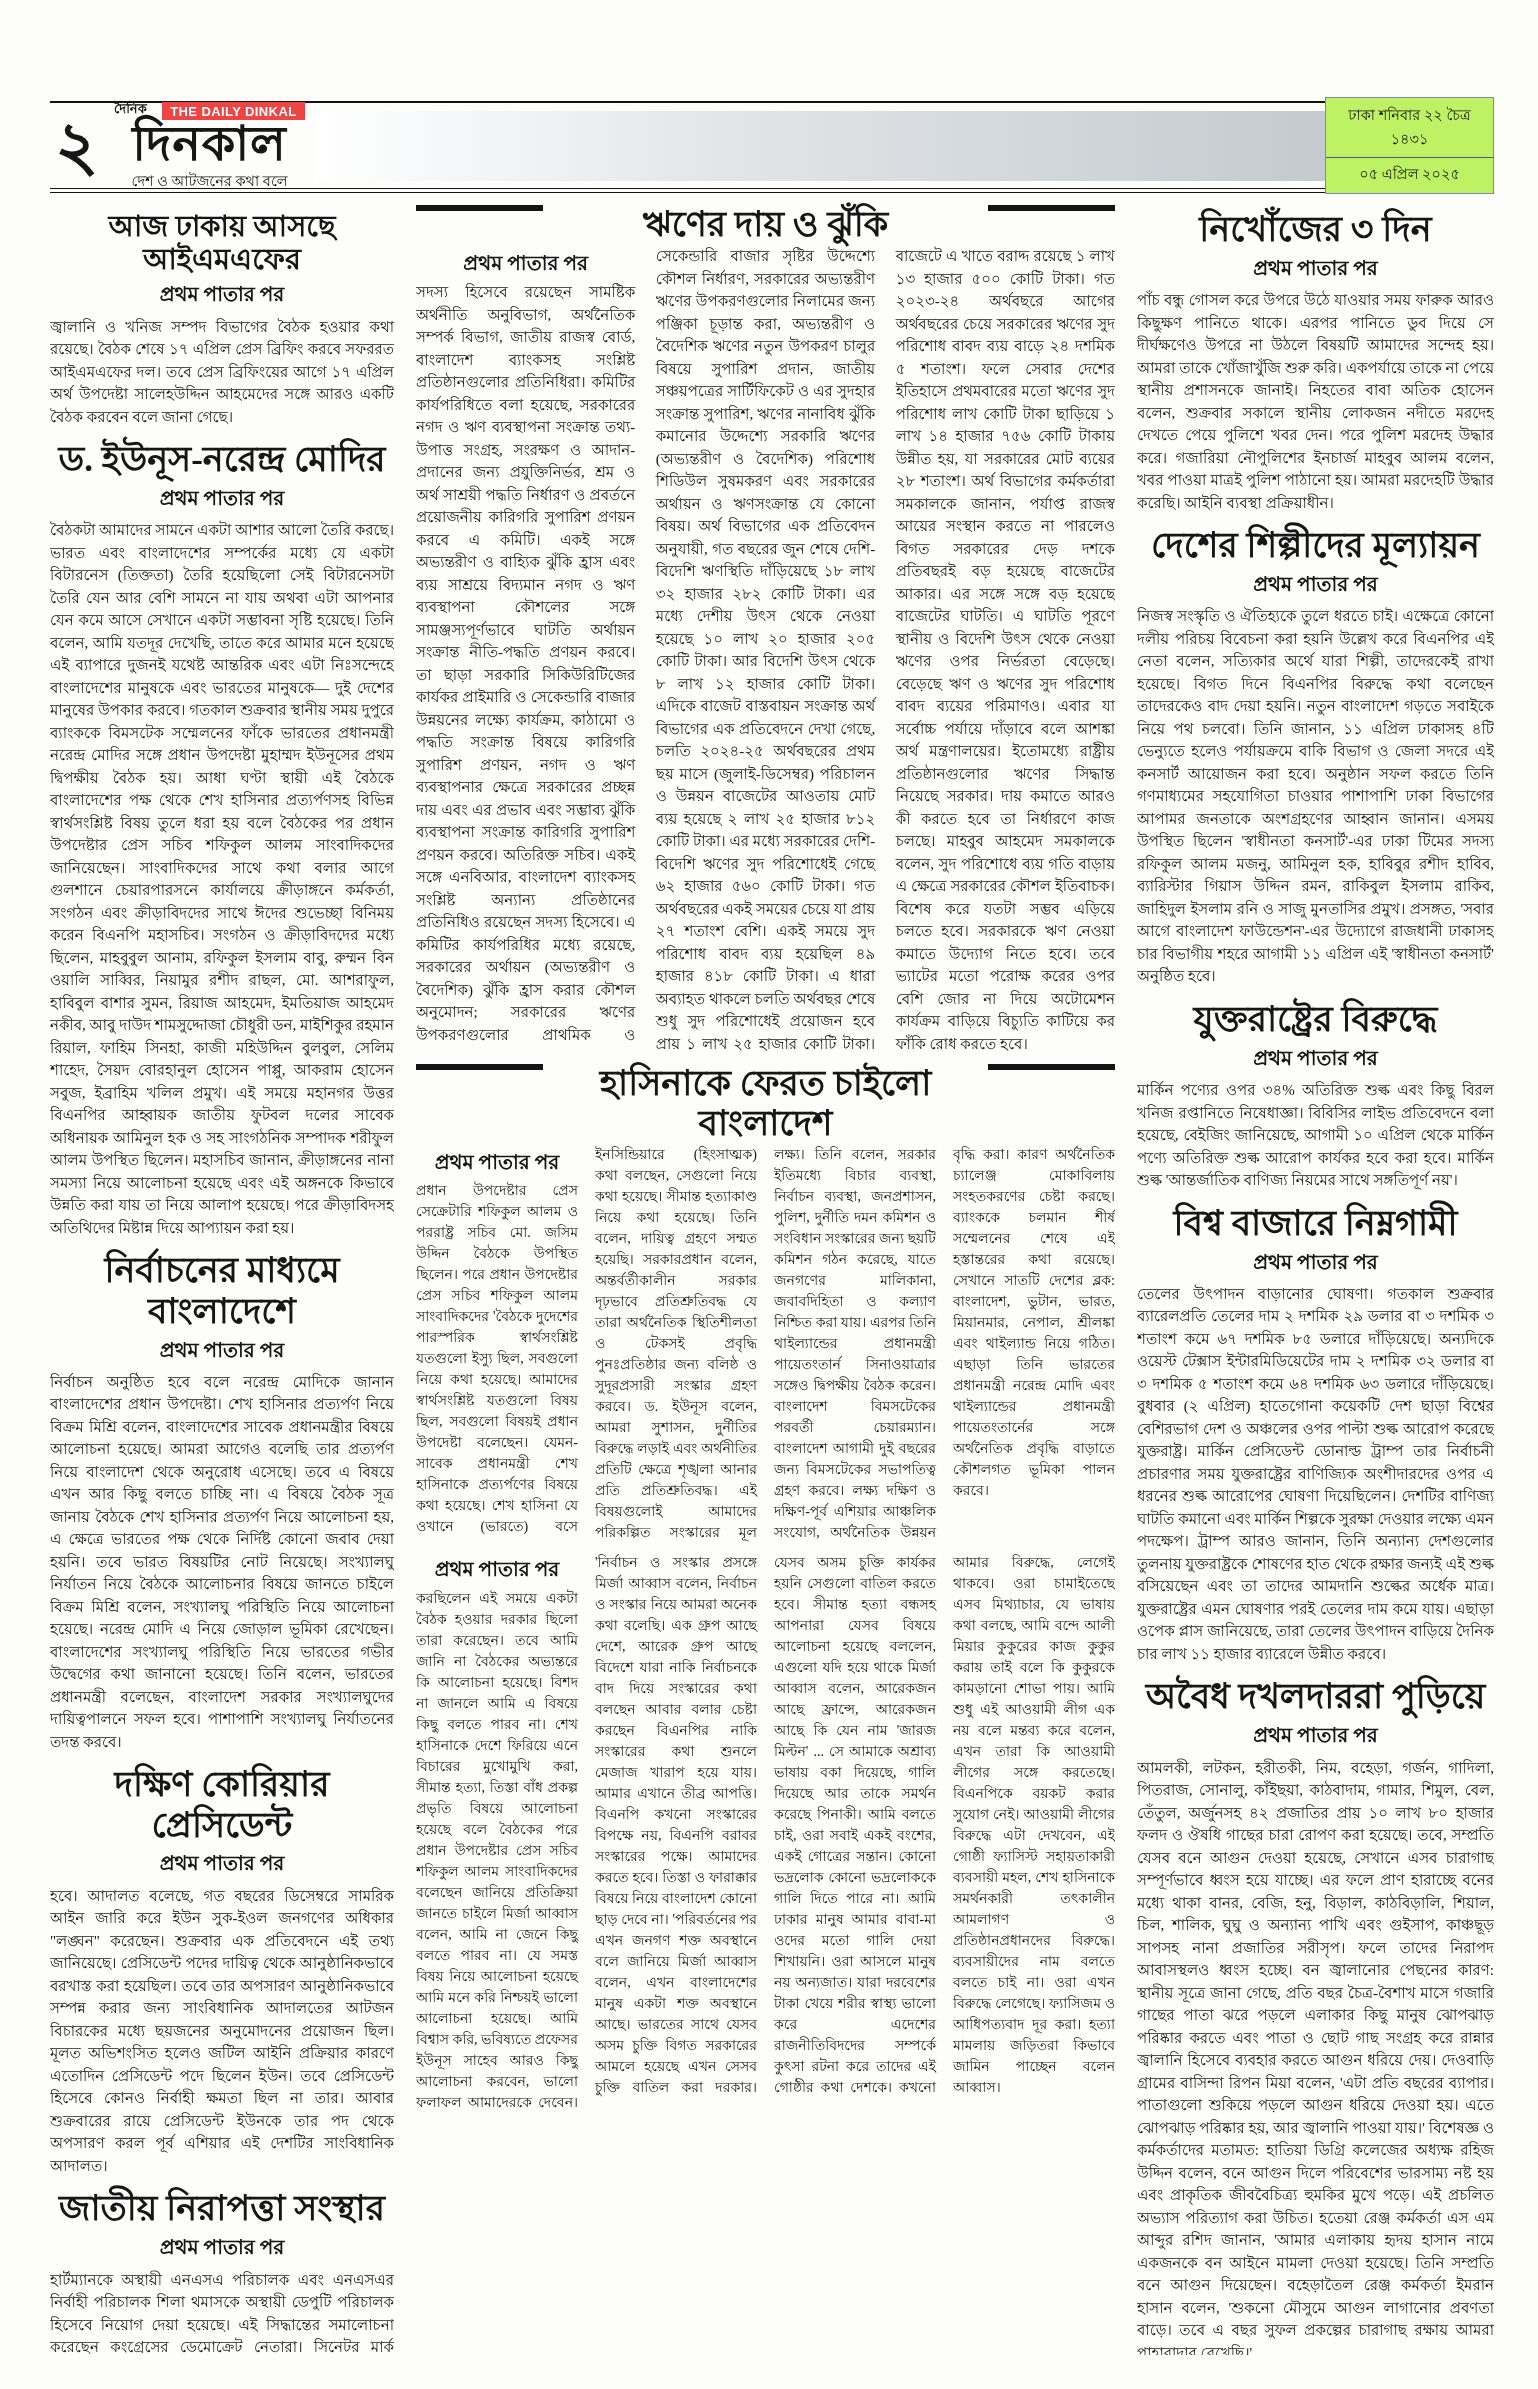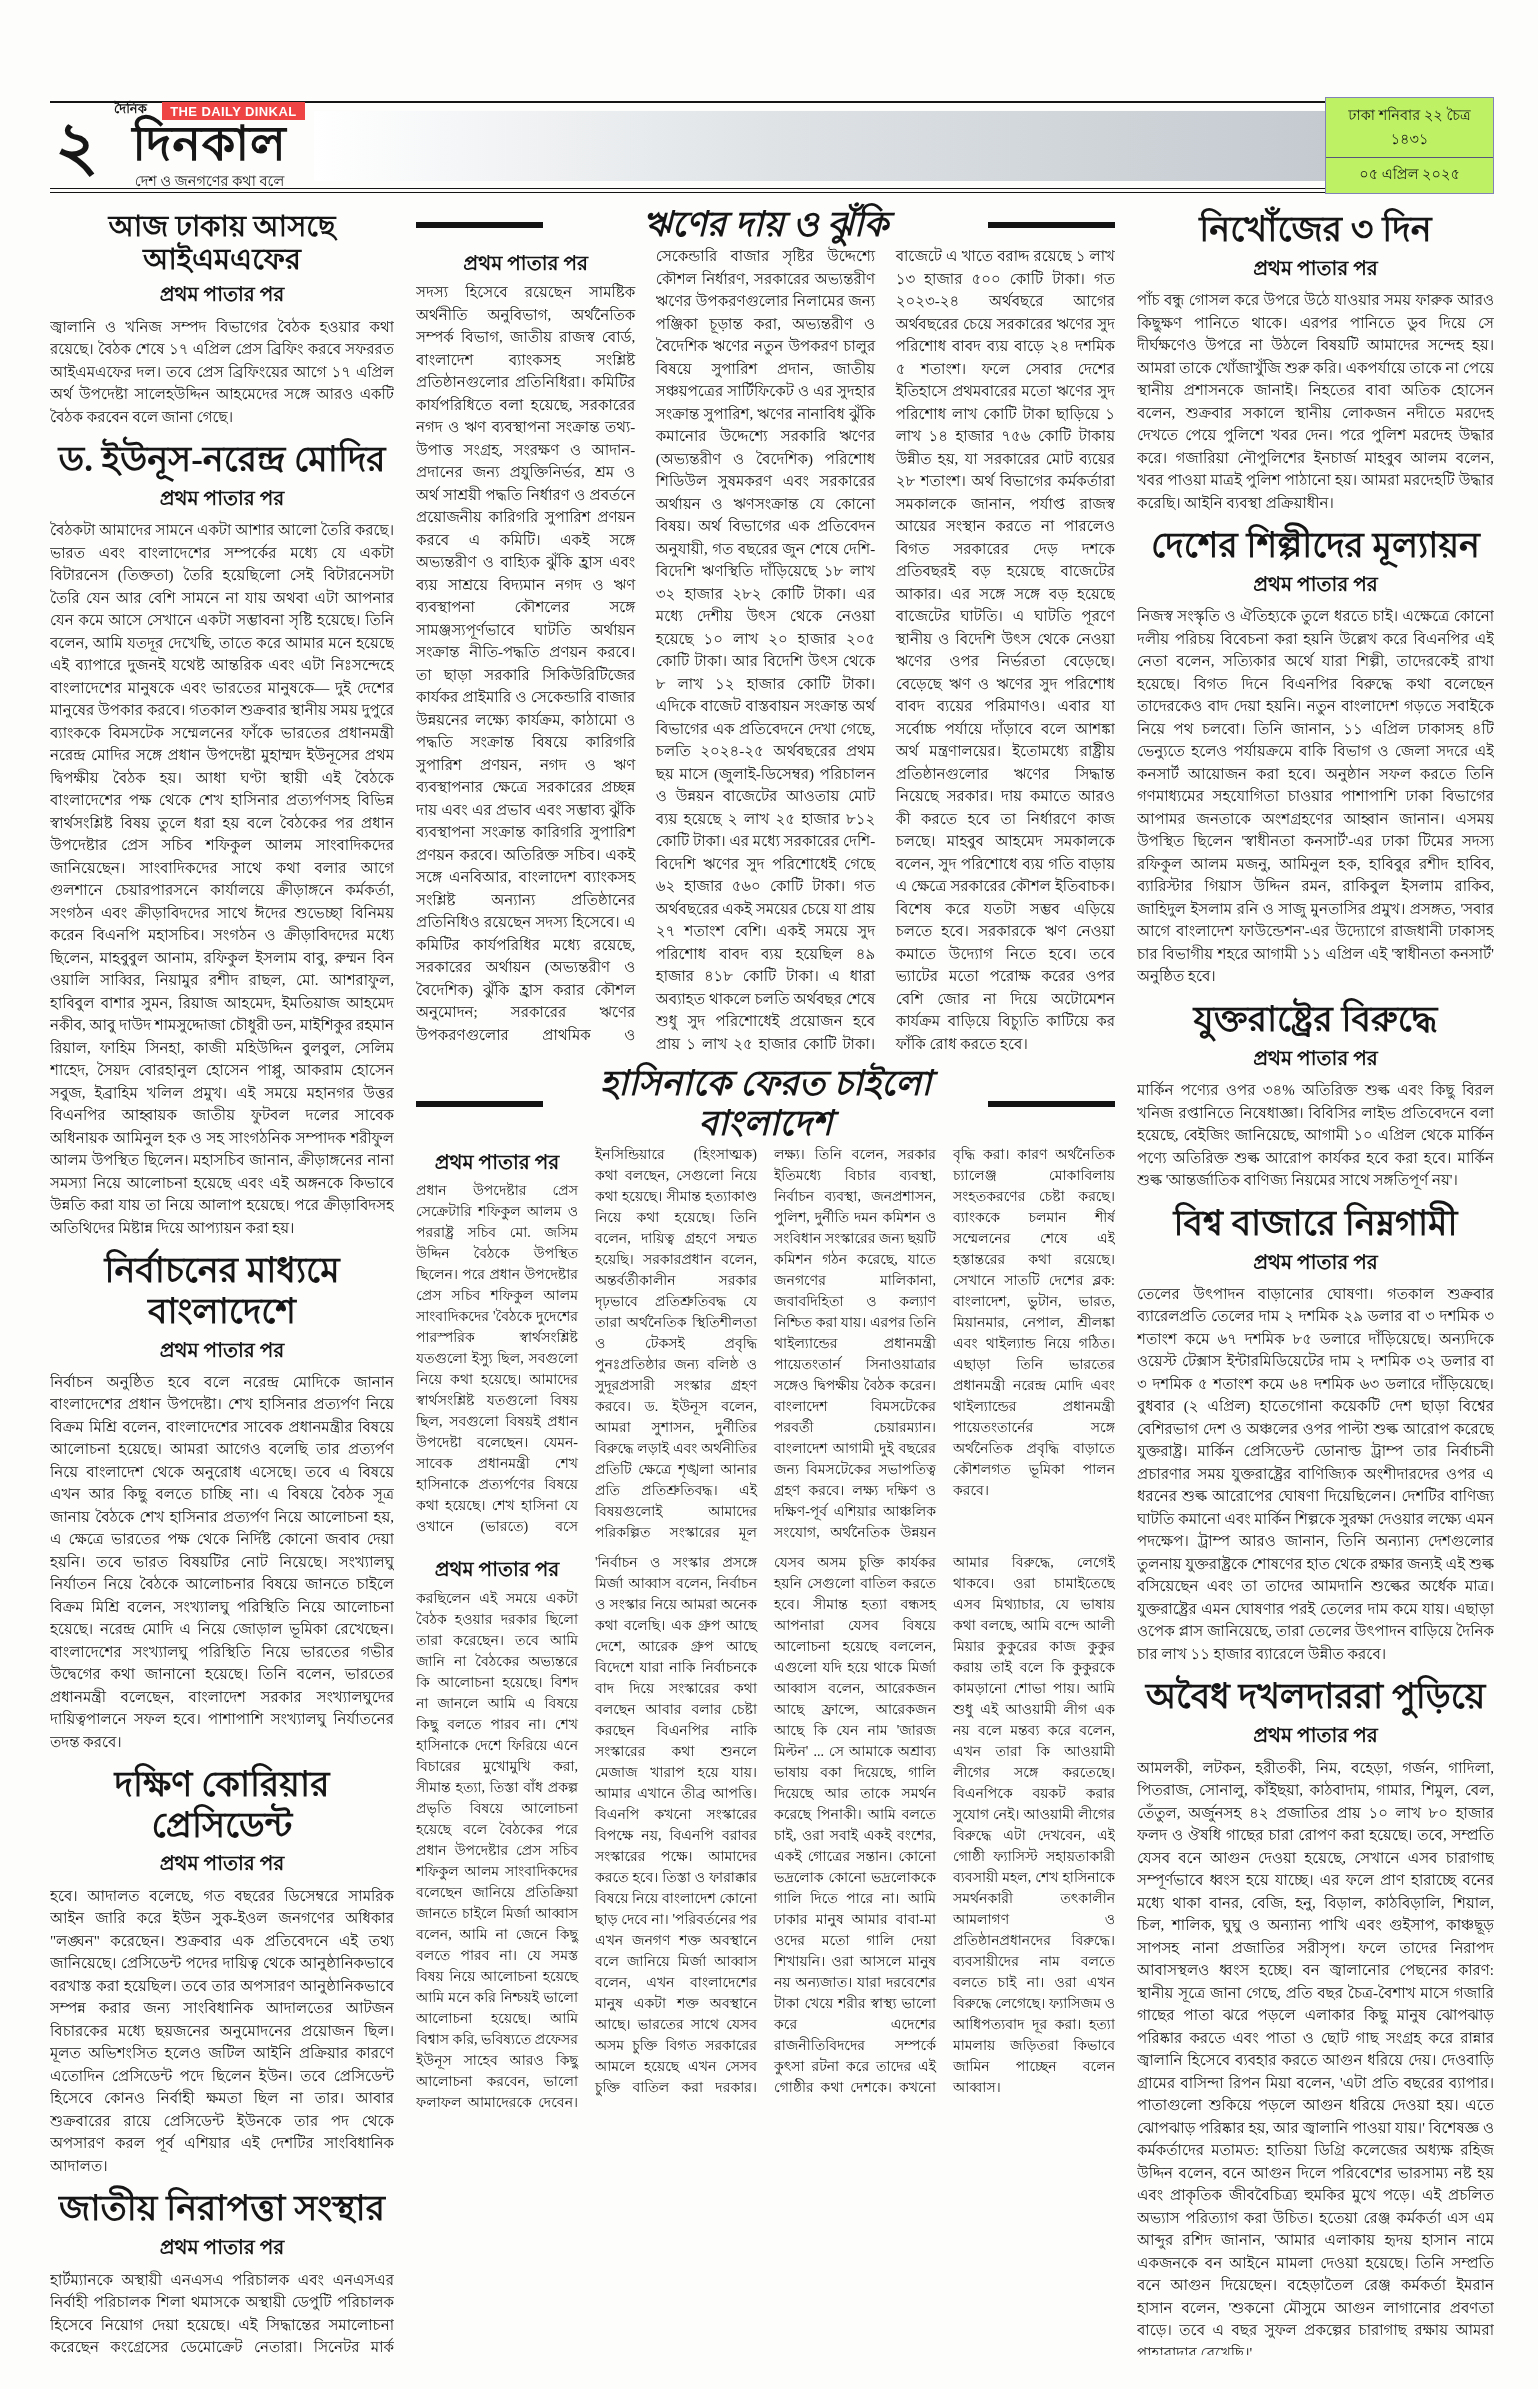--- a/index.html
+++ b/index.html
@@ -25,21 +25,21 @@
   .mast-after{border-top:1.7px solid #141414;margin-top:1.7px;border-bottom:0.9px solid #141414;height:2.6px;}
   
   .content{position:absolute;top:198px;left:50px;right:44px;bottom:34px;
            display:grid;grid-template-columns:344px 699px 1fr;column-gap:22px;overflow:hidden;}
   .colstack{overflow:hidden;}
   .article{margin-bottom:8.5px;}
   .headline{font-weight:bold;text-align:center;font-size:35px;line-height:1.15;margin:12px 0 0;}
   .headline.h-sm{font-size:29px;}
   .continued{text-align:center;font-weight:bold;font-size:20px;margin:2.6px 0 3.4px;}
   .bodytext{font-size:15px;line-height:1.5;text-align:justify;text-justify:inter-word;}
-  .headrow{display:flex;align-items:center;gap:33px;margin:6.8px 0 0;font-style:italic;}
+  .headrow{display:flex;align-items:flex-start;gap:33px;margin:6.8px 0 0;}
   .headrow .dash{flex:1;height:6px;background:#141414;max-width:145px;}
   .headrow .headline{flex:3;margin:0;}
   .cols-3{column-count:3;column-gap:20.5px;}
   .cols-4{column-count:4;column-gap:17px;font-size:14px;}
   .mid-article .continued{column-span:none;}
 </style>
 </head>
 <body>
 
 <div class="page">
@@ -47,21 +47,21 @@
   <div class="masthead-wrap">
     <div class="rule-top"></div>
     <div class="masthead">
       <div class="pageno">২</div>
       <div class="logo-block">
         <div class="logo-top">
           <span class="dainik">দৈনিক</span>
           <span class="dinkal-en">THE DAILY DINKAL</span>
         </div>
         <div class="dinkal-bn">দিনকাল</div>
-        <div class="tagline">দেশ ও জনগণের কথা বলে</div>
+        <div class="tagline">দেশ ও আটজনের কথা বলে</div>
       </div>
       <div class="grad-bar"></div>
       <div class="datebox">
         <div class="row1">ঢাকা শনিবার ২২ চৈত্র ১৪৩১</div>
         <div class="row2">০৫ এপ্রিল ২০২৫</div>
       </div>
     </div>
     <div class="mast-after"></div>
   </div>
 

